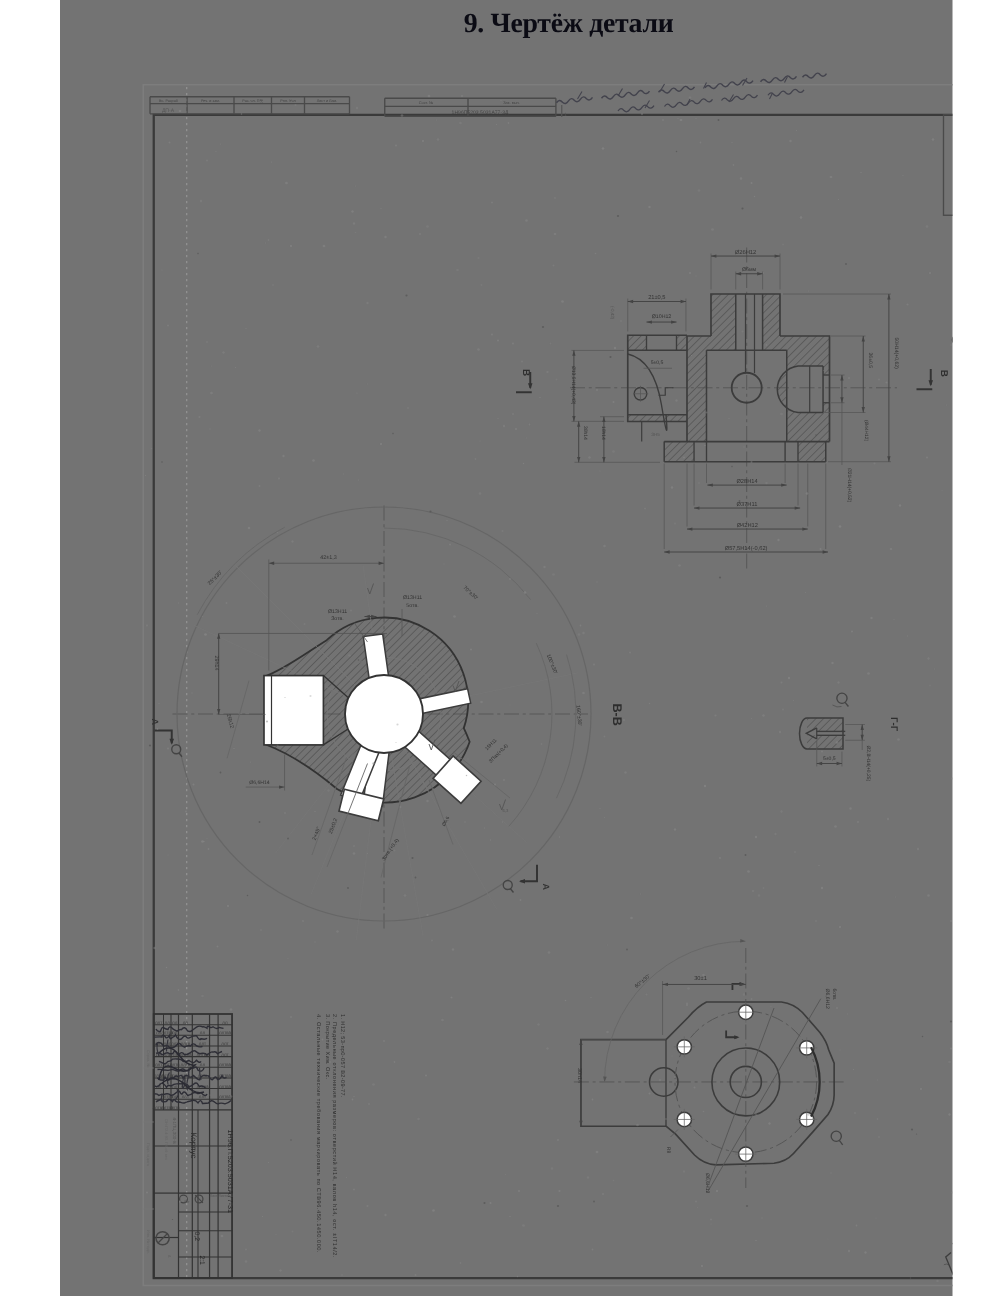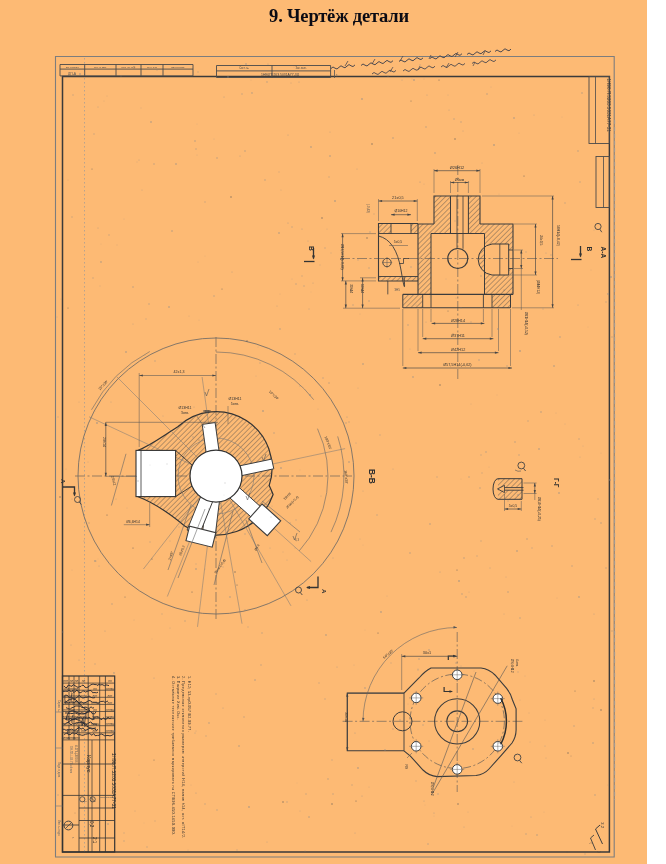--- a/index.html
+++ b/index.html
@@ -1,14 +1,14 @@
 <!DOCTYPE html>
 <html><head><meta charset="utf-8"><style>
 html,body{margin:0;padding:0;background:#fff;}
-#pg{position:relative;width:647px;height:864px;background:#fdba74;overflow:hidden;}
+#pg{position:relative;width:595px;height:864px;background:#737373;overflow:hidden;margin-left:40px;}
 #ttl{position:absolute;left:6px;top:6px;width:666px;text-align:center;
  font-family:"Liberation Serif",serif;font-weight:bold;font-size:18.5px;color:#0b0b14;letter-spacing:-0.2px;}
 svg{position:absolute;left:0;top:0;filter:blur(0.22px);}
 </style></head><body>
 <div id="pg">
 <div id="ttl">9. Чертёж детали</div>
 <svg width="666" height="864" viewBox="0 0 666 864">
 <defs>
 <pattern id="ht" patternUnits="userSpaceOnUse" width="3.6" height="3.6" patternTransform="rotate(45)">
  <line x1="0" y1="0" x2="0" y2="3.6" stroke="#4d4d4d" stroke-width="0.8"></line>

